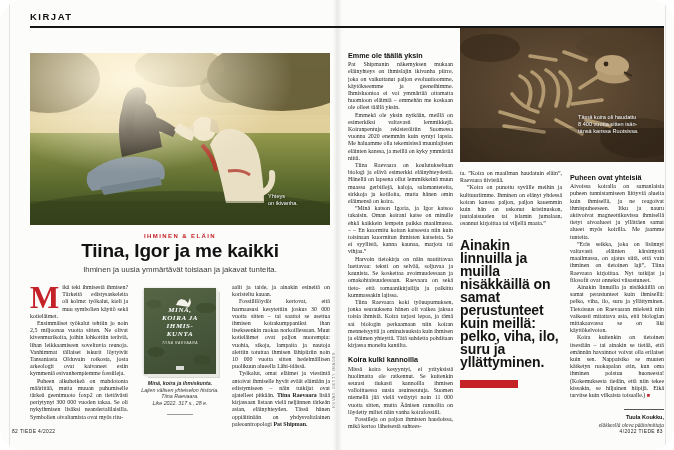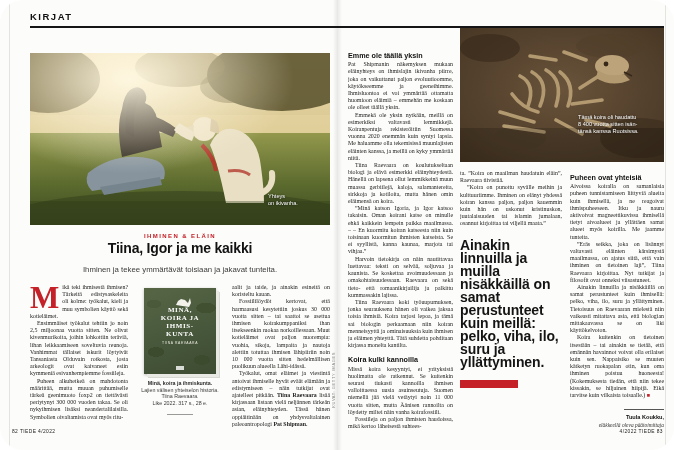--- a/index.html
+++ b/index.html
@@ -17,37 +17,37 @@
   
   #photo1{left:30px;top:53px;width:300px;height:172px;overflow:hidden;}
   #photo1 svg{display:block;}
   .photo-cap{color:#fff;font-size:5.6px;line-height:7px;white-space:pre-line;
              text-shadow:0 0 2px rgba(0,0,0,.7);}
   #cap1{left:268px;top:193px;width:60px;}
   
   #kicker{left:30px;top:233px;width:300px;text-align:center;color:var(--red);
           font-weight:bold;font-size:6px;letter-spacing:1.4px;}
   #title{left:30px;top:240px;width:300px;text-align:center;font-weight:bold;
-         font-size:14px;color:#121212;letter-spacing:-.2px;}
+         font-size:19px;color:#121212;letter-spacing:-.2px;}
   #subtitle{left:30px;top:265px;width:300px;text-align:center;font-size:7.8px;color:#3c3c3a;}
   
   .col{overflow:hidden;text-align:justify;font-family:"Liberation Serif",serif;
        font-size:5.9px;line-height:7.2px;color:#1d1d1b;}
   .bp{margin:0;text-indent:7px;}
   .bp.ni{text-indent:0;}
   .bh{font-family:"Liberation Sans",sans-serif;font-weight:bold;font-size:7.2px;
       margin:7px 0 2px;text-indent:0;color:#111;}
   .bh.first{margin-top:4px;}
   #colL1{left:30px;top:284px;width:98px;height:158px;}
   #colL3{left:232px;top:284px;width:98px;height:158px;}
   .dropcap{float:left;color:var(--red);font-family:"Liberation Serif",serif;
            font-weight:bold;font-size:31px;line-height:24px;margin:2px 3px 0 0;}
   b.name{font-weight:bold;}
   
-  #colL2{left:134px;top:284px;width:92px;text-align:center;}
+  #colL2{left:134px;top:284px;width:92px;text-align:center;font-style:italic;}
   #book{position:relative;width:72px;height:86px;margin:4px auto 0;
         background:
           radial-gradient(14px 8px at 12px 64px,#3c4a2e 60%,transparent 61%),
           radial-gradient(16px 9px at 62px 20px,#415031 60%,transparent 61%),
           radial-gradient(14px 8px at 58px 72px,#3c4a2e 60%,transparent 61%),
           radial-gradient(12px 7px at 10px 16px,#44533490 60%,transparent 61%),
           linear-gradient(160deg,#566645,#46563a 60%,#3e4c31);
         box-shadow:3px 3px 0 #e9e9e4,4px 4px 0 #d8d8d2,0 1px 3px rgba(0,0,0,.25);}
   #bookfig{position:absolute;left:0;right:0;top:5px;height:10px;}
   #booktitle{position:absolute;left:0;right:0;top:18px;color:#fff;
@@ -137,21 +137,21 @@
       <path d="M232 140 q12-6 10-20" stroke="#e9dfc4" stroke-width="6" fill="none" stroke-linecap="round"></path>
       <rect width="300" height="172" fill="url(#sun)"></rect>
       <rect y="148" width="300" height="24" fill="#2e3a18" opacity=".35"></rect>
     </svg>
   </div>
   <div class="abs photo-cap" id="cap1">Yhteys
 on ikivanha.</div>
 
   <div class="abs" id="kicker">IHMINEN &amp; ELÄIN</div>
   <div class="abs" id="title">Tiina, Igor ja me kaikki</div>
-  <div class="abs" id="subtitle">Ihminen ja tekee ymmärtävät toisiaan ja jakavat tunteita.</div>
+  <div class="abs" id="subtitle">Ihminen ja uusia ymmärtävät toisiaan ja jakavat tunteita.</div>
 
   <div class="abs col" id="colL1">
     <p class="bp ni"><span class="dropcap">M</span><span>ikä teki ihmisestä ihmisen? Tärkeitä edistysaskeleita oli kolme: työkalut, kieli ja muu symbolien käyttö sekä kotieläimet.</span></p>
     <p class="bp">Ensimmäiset työkalut tehtiin jo noin 2,5 miljoonaa vuotta sitten. Ne olivat kivenmurikoita, joihin lohkottiin teräviä, lihan leikkaamiseen soveltuvia reunoja. Vanhimmat tällaiset iskurit löytyivät Tansaniasta Olduvain rotkosta, josta arkeologit ovat kaivaneet esiin kymmeniä esivanhempiemme fossiileja.</p>
     <p class="bp">Puheen alkuhetkeä on mahdotonta määrittää, mutta muuan puhumiselle tärkeä geenimuoto foxp2 on tiettävästi periytynyt 300 000 vuoden takaa. Se oli nykyihmisen lisäksi neandertalilaisilla. Symbolien oivaltamista ovat myös ritu-</p>
   </div>
 
   <div class="abs" id="colL2">
     <div id="book">
       <div id="bookfig">

